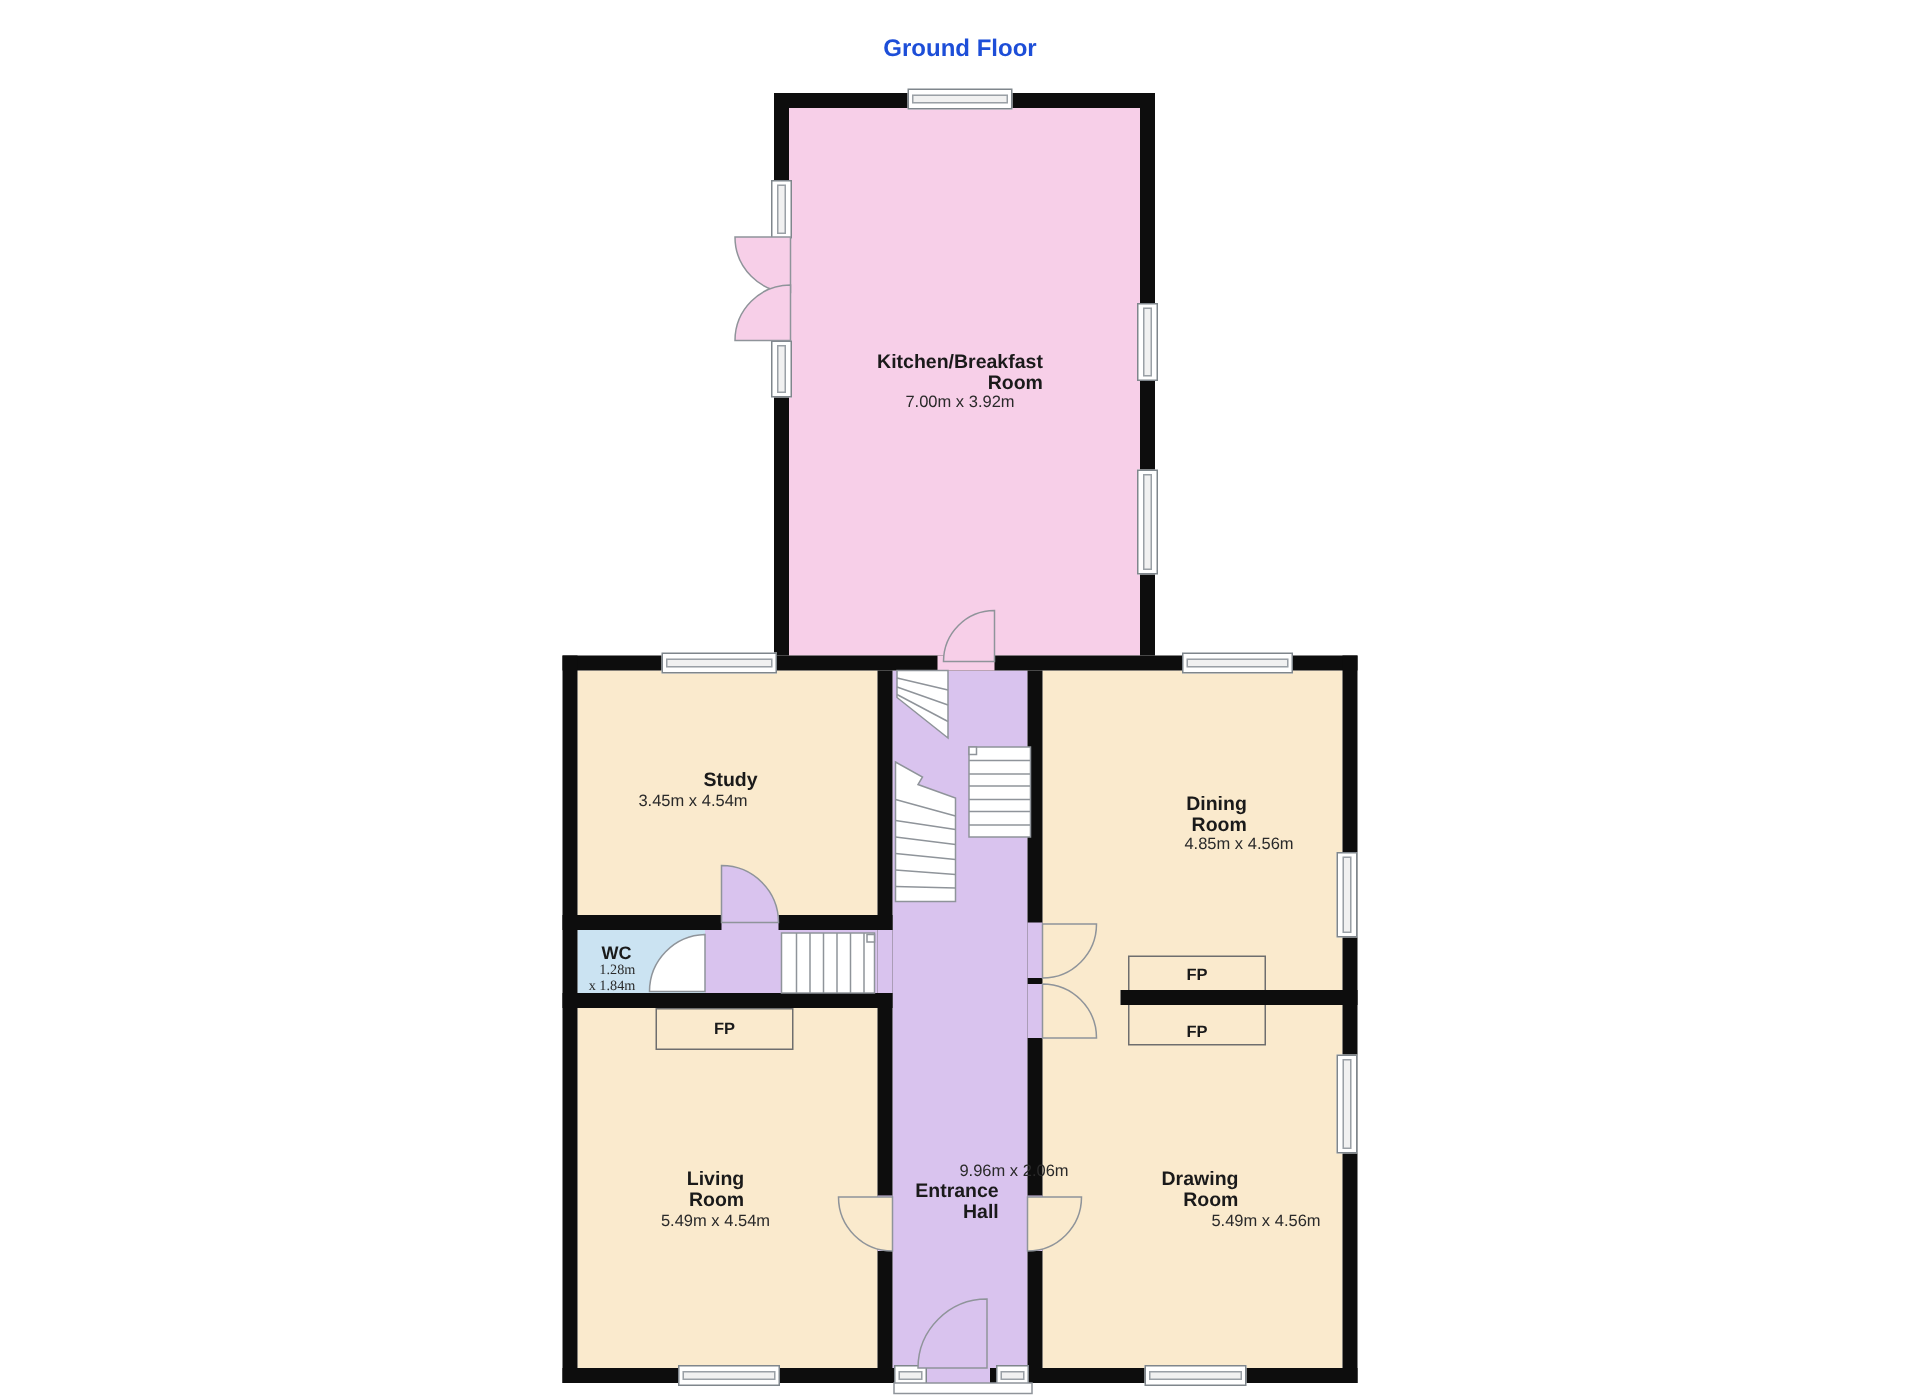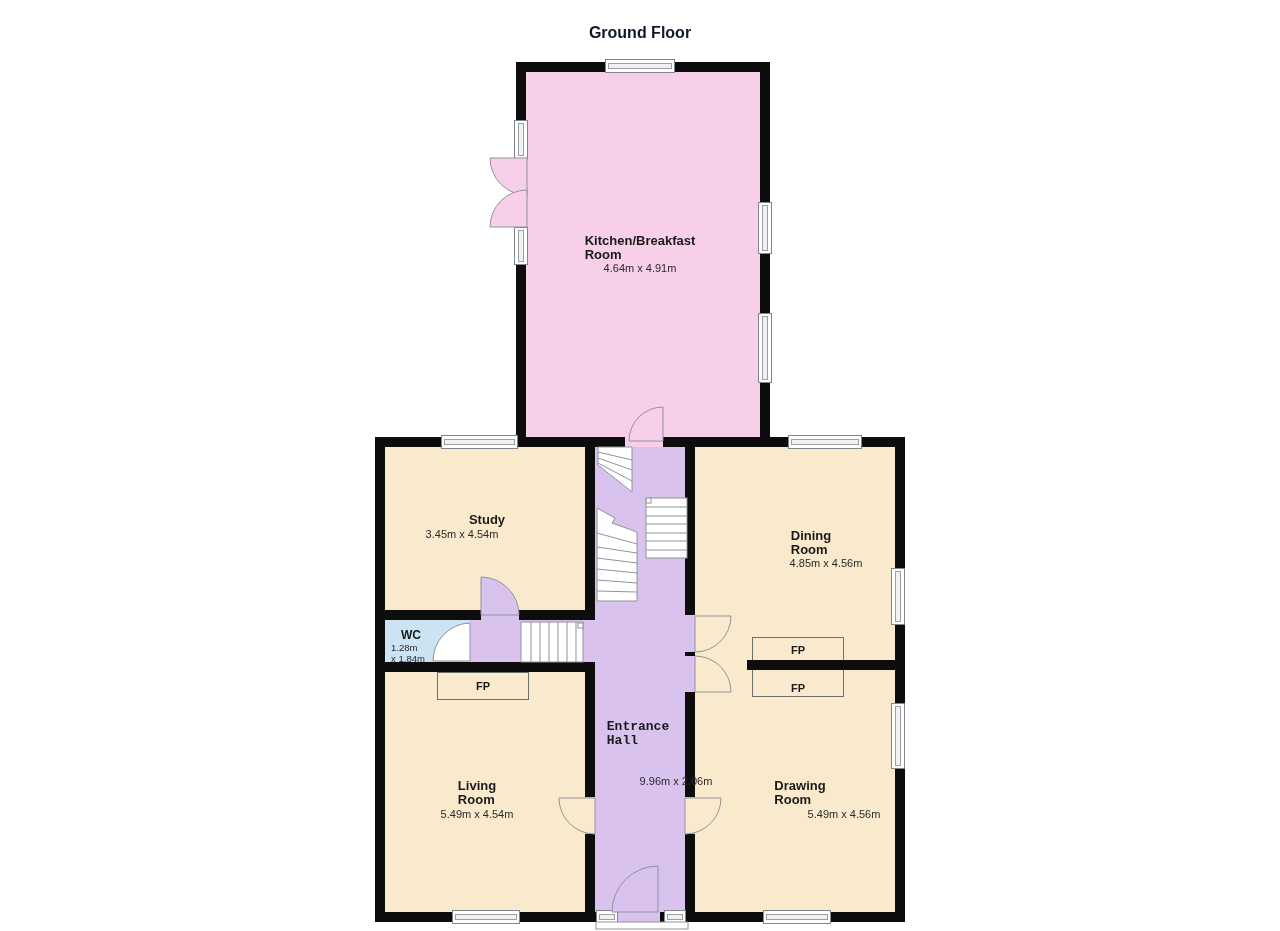--- a/index.html
+++ b/index.html
@@ -5,27 +5,27 @@
   html,body{margin:0;padding:0;background:#ffffff;}
   .canvas{position:relative;width:1280px;height:931px;background:#ffffff;overflow:hidden;
           font-family:"Liberation Sans", sans-serif;color:#111;}
   .wall{position:absolute;background:#0d0d0d;}
   .fill{position:absolute;}
   .win{position:absolute;background:#ffffff;border:1px solid #7f868c;box-sizing:border-box;}
   .win.h::after{content:"";position:absolute;left:2px;right:2px;top:3px;bottom:3px;
                 border:1px solid #9aa0a6;background:#f1f1f1;}
   .win.v::after{content:"";position:absolute;left:3px;right:3px;top:2px;bottom:2px;
                 border:1px solid #9aa0a6;background:#f1f1f1;}
-  .label{position:absolute;transform:translate(-50%,-50%);text-align:left;
+  .label{position:absolute;transform:translate(-50%,-50%);text-align:right;
          white-space:pre-line;line-height:14px;}
   .room-name{font-weight:bold;font-size:13px;color:#1a1a1a;}
   .room-dims{font-size:11px;color:#2a2a2a;}
   .room-name.small{font-size:12px;}
-  .room-dims.small{font-size:9.5px;line-height:11px;}
-  .title{position:absolute;transform:translate(-50%,-50%);font-size:16px;font-weight:bold;color:#0f172a;}
+  .room-dims.small{font-size:9.5px;line-height:11px;font-family:Liberation Serif, serif;}
+  .title{position:absolute;transform:translate(-50%,-50%);font-size:16px;font-weight:bold;color:#1d4ed8;}
   .fpbox{position:absolute;background:#FAEACD;border:1px solid #6e6e6e;
          display:flex;align-items:center;justify-content:center;
          font-size:11px;font-weight:bold;color:#1a1a1a;}
   svg.overlay{position:absolute;left:0;top:0;pointer-events:none;}
 </style>
 </head>
 <body>
 
 <div class="canvas">
 
@@ -146,38 +146,38 @@
       <rect x="578" y="623" width="5" height="5"></rect>
     </g>
 
     <rect x="596" y="922" width="92" height="7" fill="#ffffff" stroke="#8f949a" stroke-width="1"></rect>
   </svg>
 
   <div class="title" style="left:640px;top:33px;">Ground Floor</div>
 
   <div class="label room-name" style="left:640px;top:248px;">Kitchen/Breakfast
 Room</div>
-  <div class="label room-dims" style="left:640px;top:268px;">4.64m x 4.91m</div>
+  <div class="label room-dims" style="left:640px;top:268px;">7.00m x 3.92m</div>
 
   <div class="label room-name" style="left:487px;top:520px;">Study</div>
   <div class="label room-dims" style="left:462px;top:534px;">3.45m x 4.54m</div>
 
   <div class="label room-name" style="left:797px;top:543px;margin-left:14px;">Dining
 Room</div>
   <div class="label room-dims" style="left:826px;top:563px;">4.85m x 4.56m</div>
 
   <div class="label room-name small" style="left:411px;top:635px;">WC</div>
   <div class="label room-dims small" style="left:408px;top:653px;">1.28m
 x 1.84m</div>
 
   <div class="label room-name" style="left:477px;top:793px;">Living
 Room</div>
   <div class="label room-dims" style="left:477px;top:814px;">5.49m x 4.54m</div>
 
-  <div class="label room-name" style="left:638px;top:734px;font-family:Liberation Mono, monospace;">Entrance
+  <div class="label room-name" style="left:638px;top:801px;">Entrance
 Hall</div>
   <div class="label room-dims" style="left:656px;top:781px;margin-left:20px;">9.96m x 2.06m</div>
 
   <div class="label room-name" style="left:800px;top:793px;">Drawing
 Room</div>
   <div class="label room-dims" style="left:844px;top:814px;">5.49m x 4.56m</div>
 
 </div>
 
 </body></html>

